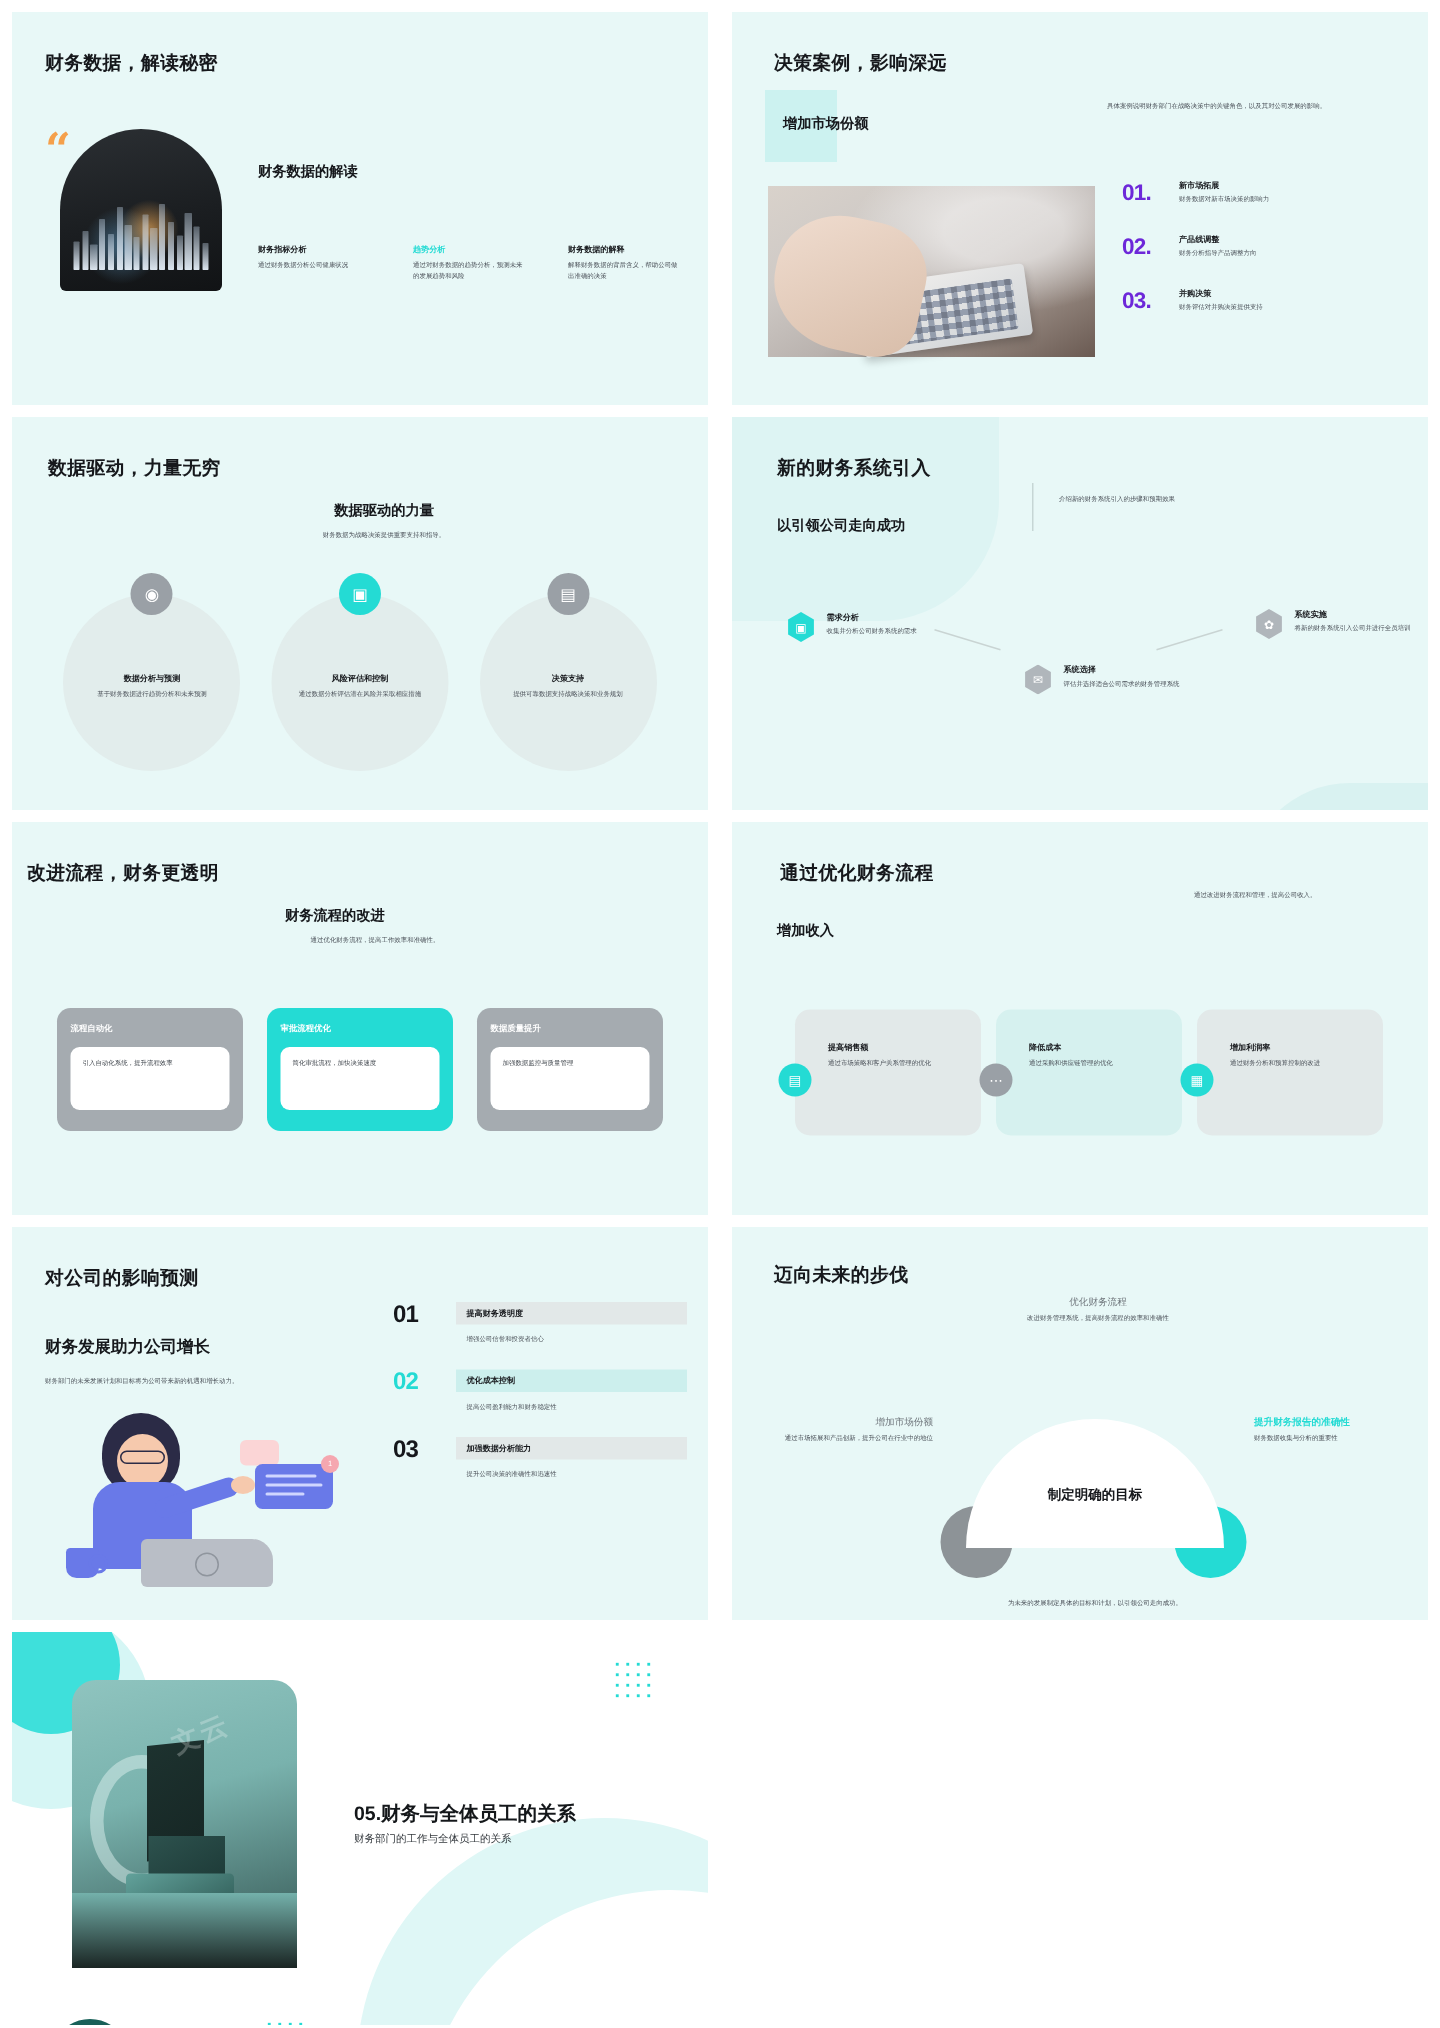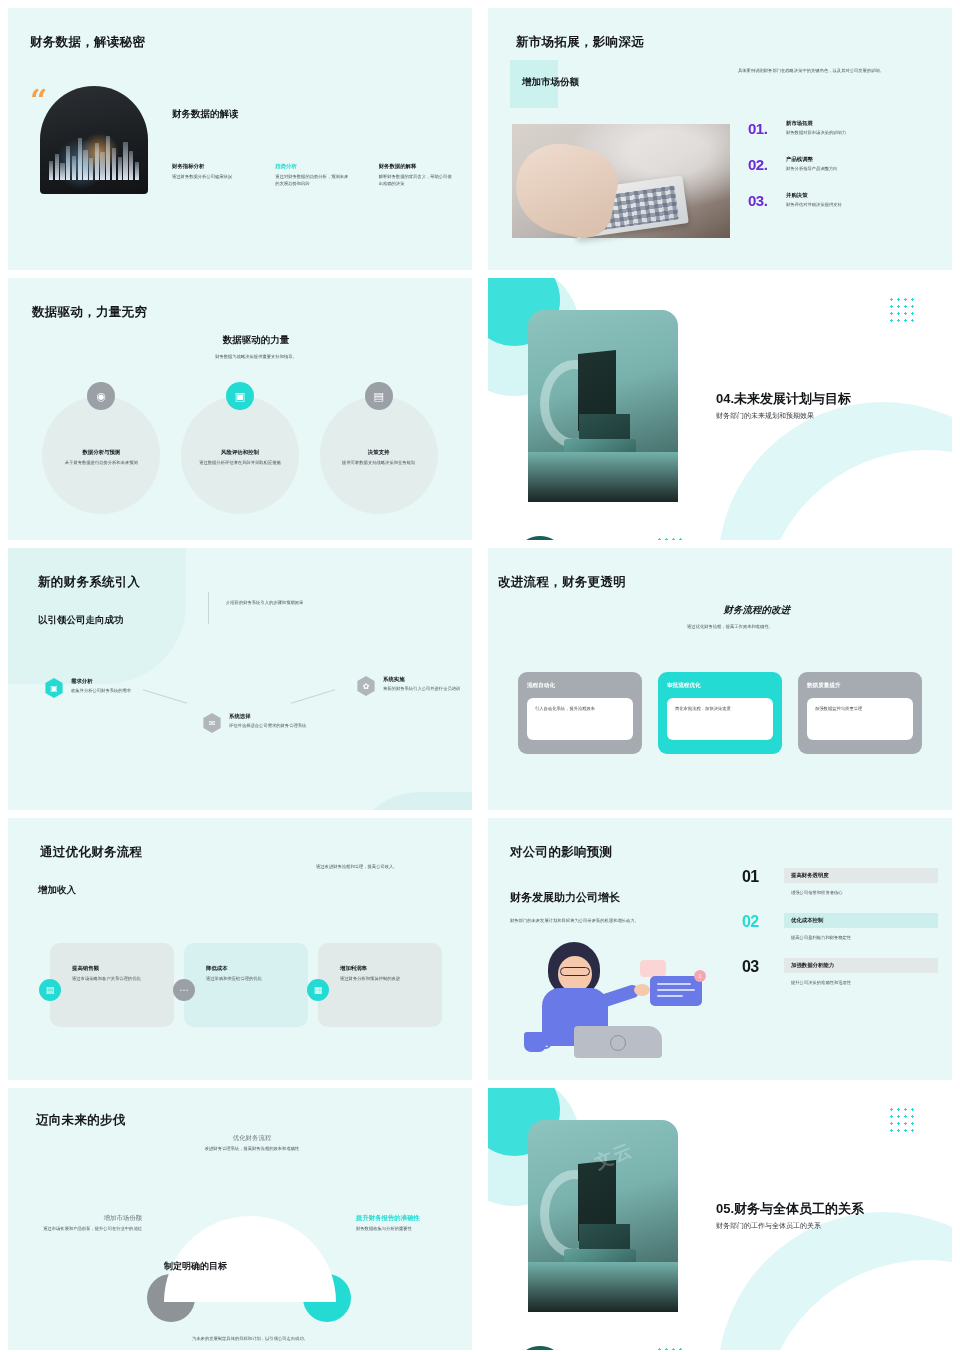--- a/index.html
+++ b/index.html
@@ -153,21 +153,21 @@
   .s5-step { position: absolute; display: flex; align-items: flex-start; }
   .s5-hex { width: 20px; height: 20px; flex: 0 0 20px; background: #b0b6bb;
             clip-path: polygon(50% 0,93% 25%,93% 75%,50% 100%,7% 75%,7% 25%);
             display: flex; align-items: center; justify-content: center; color: #fff; font-size: 8px; }
   .s5-hex.on { background: #24dbd4; }
   .s5-step .tiny-h { margin-bottom: 3px; }
   .s5-txt { margin-left: 7px; width: 82px; }
   .s5-line { position: absolute; height: 1px; background: #c9d4d3; }
 
   
-  .s6-heading { position: absolute; left: 182px; top: 56px; width: 120px; text-align: right; font-style: italic; }
+  .s6-heading { position: absolute; left: 182px; top: 56px; width: 120px; text-align: left; }
   .s6-lead { position: absolute; left: 152px; top: 76px; width: 180px; text-align: center; }
   .s6-cards { position: absolute; top: 124px; left: 30px; right: 30px; display: flex; justify-content: space-between; }
   .s6-card { width: 124px; height: 82px; border-radius: 9px; background: #a5abb0; padding: 10px 9px; }
   .s6-card.on { background: #24dbd4; }
   .s6-card h4 { font-size: 5.6px; color: #ffffff; font-weight: bold; margin-bottom: 8px; }
   .s6-inner { background: #ffffff; border-radius: 6px; height: 42px; padding: 8px 8px; }
   .s6-inner p { font-size: 4.3px; color: #3e444b; line-height: 1.5; }
 
   
   .s7-lead { position: absolute; right: 16px; top: 46px; width: 140px; text-align: left; }
@@ -206,21 +206,21 @@
   .s8-num.on { color: #24dbd4; }
   .s8-cell { flex: 1; }
   .s8-bar { background: #e2e8e8; padding: 4px 7px; }
   .s8-bar.on { background: #ccefed; }
   .s8-bar h5 { font-size: 5.4px; font-weight: bold; color: #16181c; }
   .s8-cap { font-size: 4.3px; color: #4a5058; padding: 7px 7px 0; }
 
   
   .s9-dome { position: absolute; left: 156px; top: 128px; width: 172px; height: 86px;
              border-radius: 86px 86px 0 0; background: #ffffff; }
-  .s9-core { position: absolute; left: 156px; top: 172px; width: 172px; 
+  .s9-core { position: absolute; left: 156px; top: 172px; width: 172px; text-align: center;
              font-size: 9px; font-weight: bold; color: #16181c; }
   .s9-n { position: absolute; width: 48px; height: 48px; border-radius: 50%;
           display: flex; align-items: center; justify-content: center;
           font-size: 10px; font-style: italic; font-weight: bold; color: #ffffff; }
   .s9-n1 { left: 139px; top: 186px; background: #8d9397; }
   .s9-n2 { left: 218px; top: 165px; background: #6c7176; }
   .s9-n3 { left: 295px; top: 186px; background: #24dbd4; }
   .s9-lab { position: absolute; }
   .s9-lab h5 { font-size: 6.4px; font-weight: normal; color: #6f767c; margin-bottom: 3px; }
   .s9-lab.t h5 { color: #24dbd4; font-weight: bold; }
@@ -274,21 +274,21 @@
         <div class="s1-col">
           <div class="tiny-h">财务数据的解释</div>
           <div class="body-t">解释财务数据的背后含义，帮助公司做出准确的决策</div>
         </div>
       </div>
     </div>
   </div>
 
   <div class="slide">
     <div class="canvas">
-      <div class="ttl" style="left:28px;top:26px">新市场拓展，影响深远</div>
+      <div class="ttl" style="left:28px;top:26px">决策案例，影响深远</div>
 
       <div class="s2-chip"></div>
       <div class="s2-heading sub-h">增加市场份额</div>
       <div class="s2-lead body-t">具体案例说明财务部门在战略决策中的关键角色，以及其对公司发展的影响。</div>
 
       <div class="s2-img">
         <div class="s2-calc"></div>
         <div class="s2-hand"></div>
       </div>
 
@@ -337,42 +337,20 @@
         </div>
         <div class="s3-c">
           <div class="s3-badge">▤</div>
           <div class="tiny-h">决策支持</div>
           <div class="body-t" style="text-align:center">提供可靠数据支持战略决策和业务规划</div>
         </div>
       </div>
     </div>
   </div>
 
-  <div class="slide">
-    <div class="canvas white">
-      <div class="cv-blob-b"></div>
-      <div class="cv-blob-a"></div>
-      <div class="cv-arc"></div>
-      <div class="cv-arc2"></div>
-      <div class="cv-dots-tr"></div>
-
-      <div class="cv-img">
-        <div class="cv-ring"></div>
-        <div class="cv-slab1"></div>
-        <div class="cv-slab2"></div>
-        <div class="cv-slab3"></div>
-        <div class="cv-floor"></div>
-      </div>
-      <div class="cv-torus"></div>
-      <div class="cv-dots-b"></div>
-
-      <div class="cv-title">04.未来发展计划与目标</div>
-      <div class="cv-sub">财务部门的未来规划和预期效果</div>
-    </div>
-  </div>
 
   <div class="slide">
     <div class="canvas white">
       <div style="position:absolute;inset:0;background:#e8f8f7"></div>
       <div class="s5-blob"></div>
       <div class="s5-blob2"></div>
 
       <div class="ttl" style="left:30px;top:26px">新的财务系统引入</div>
       <div class="s5-t2 sub-h">以引领公司走向成功</div>
       <div class="s5-divider"></div>

